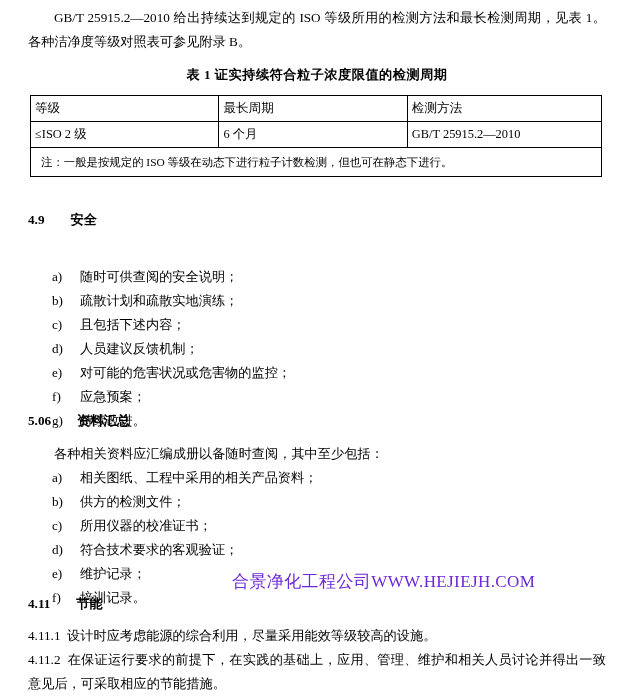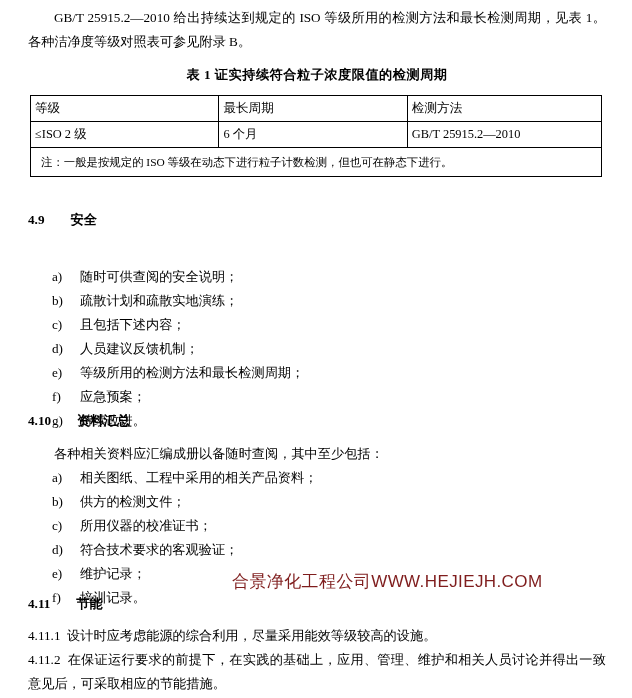--- a/index.html
+++ b/index.html
@@ -98,22 +98,22 @@
   ol.alpha li .lbl {
     position: absolute;
     left: 24px;
     width: 28px;
   }
   .watermark {
     position: absolute;
     left: 232px;
     top: 570px;
     font-size: 17px;
-    font-family: Liberation Sans, sans-serif;
-    color: #7f1d1d;
+    font-family: Liberation Serif, serif;
+    color: #6d28d9;
     letter-spacing: 0.4px;
     white-space: nowrap;
   }
 </style>
 </head>
 <body>
 
 <div class="page">
 
   <div class="intro">GB/T 25915.2—2010 给出持续达到规定的 ISO 等级所用的检测方法和最长检测周期，见表 1。各种洁净度等级对照表可参见附录 B。</div>
@@ -139,27 +139,27 @@
     </table>
 
   <div class="sec-head" style="top:211px">
     <span class="num">4.9</span><span>安全</span>
   </div>
   <ol class="alpha" style="top:265px">
     <li><span class="lbl">a)</span><span>随时可供查阅的安全说明；</span></li>
     <li><span class="lbl">b)</span><span>疏散计划和疏散实地演练；</span></li>
     <li><span class="lbl">c)</span><span>且包括下述内容；</span></li>
     <li><span class="lbl">d)</span><span>人员建议反馈机制；</span></li>
-    <li><span class="lbl">e)</span><span>等级所用的检测方法和最长检测周期；</span></li>
+    <li><span class="lbl">e)</span><span>对可能的危害状况或危害物的监控；</span></li>
     <li><span class="lbl">f)</span><span>应急预案；</span></li>
     <li><span class="lbl">g)</span><span>持续改进。</span></li>
   </ol>
 
   <div class="sec-head" style="top:412px">
-    <span class="num">4.10</span><span>资料汇总</span>
+    <span class="num">5.06</span><span>资料汇总</span>
   </div>
   <div class="para indent" style="top:442px">各种相关资料应汇编成册以备随时查阅，其中至少包括：</div>
   <ol class="alpha" style="top:466px">
     <li><span class="lbl">a)</span><span>相关图纸、工程中采用的相关产品资料；</span></li>
     <li><span class="lbl">b)</span><span>供方的检测文件；</span></li>
     <li><span class="lbl">c)</span><span>所用仪器的校准证书；</span></li>
     <li><span class="lbl">d)</span><span>符合技术要求的客观验证；</span></li>
     <li><span class="lbl">e)</span><span>维护记录；</span></li>
     <li><span class="lbl">f)</span><span>培训记录。</span></li>
   </ol>

